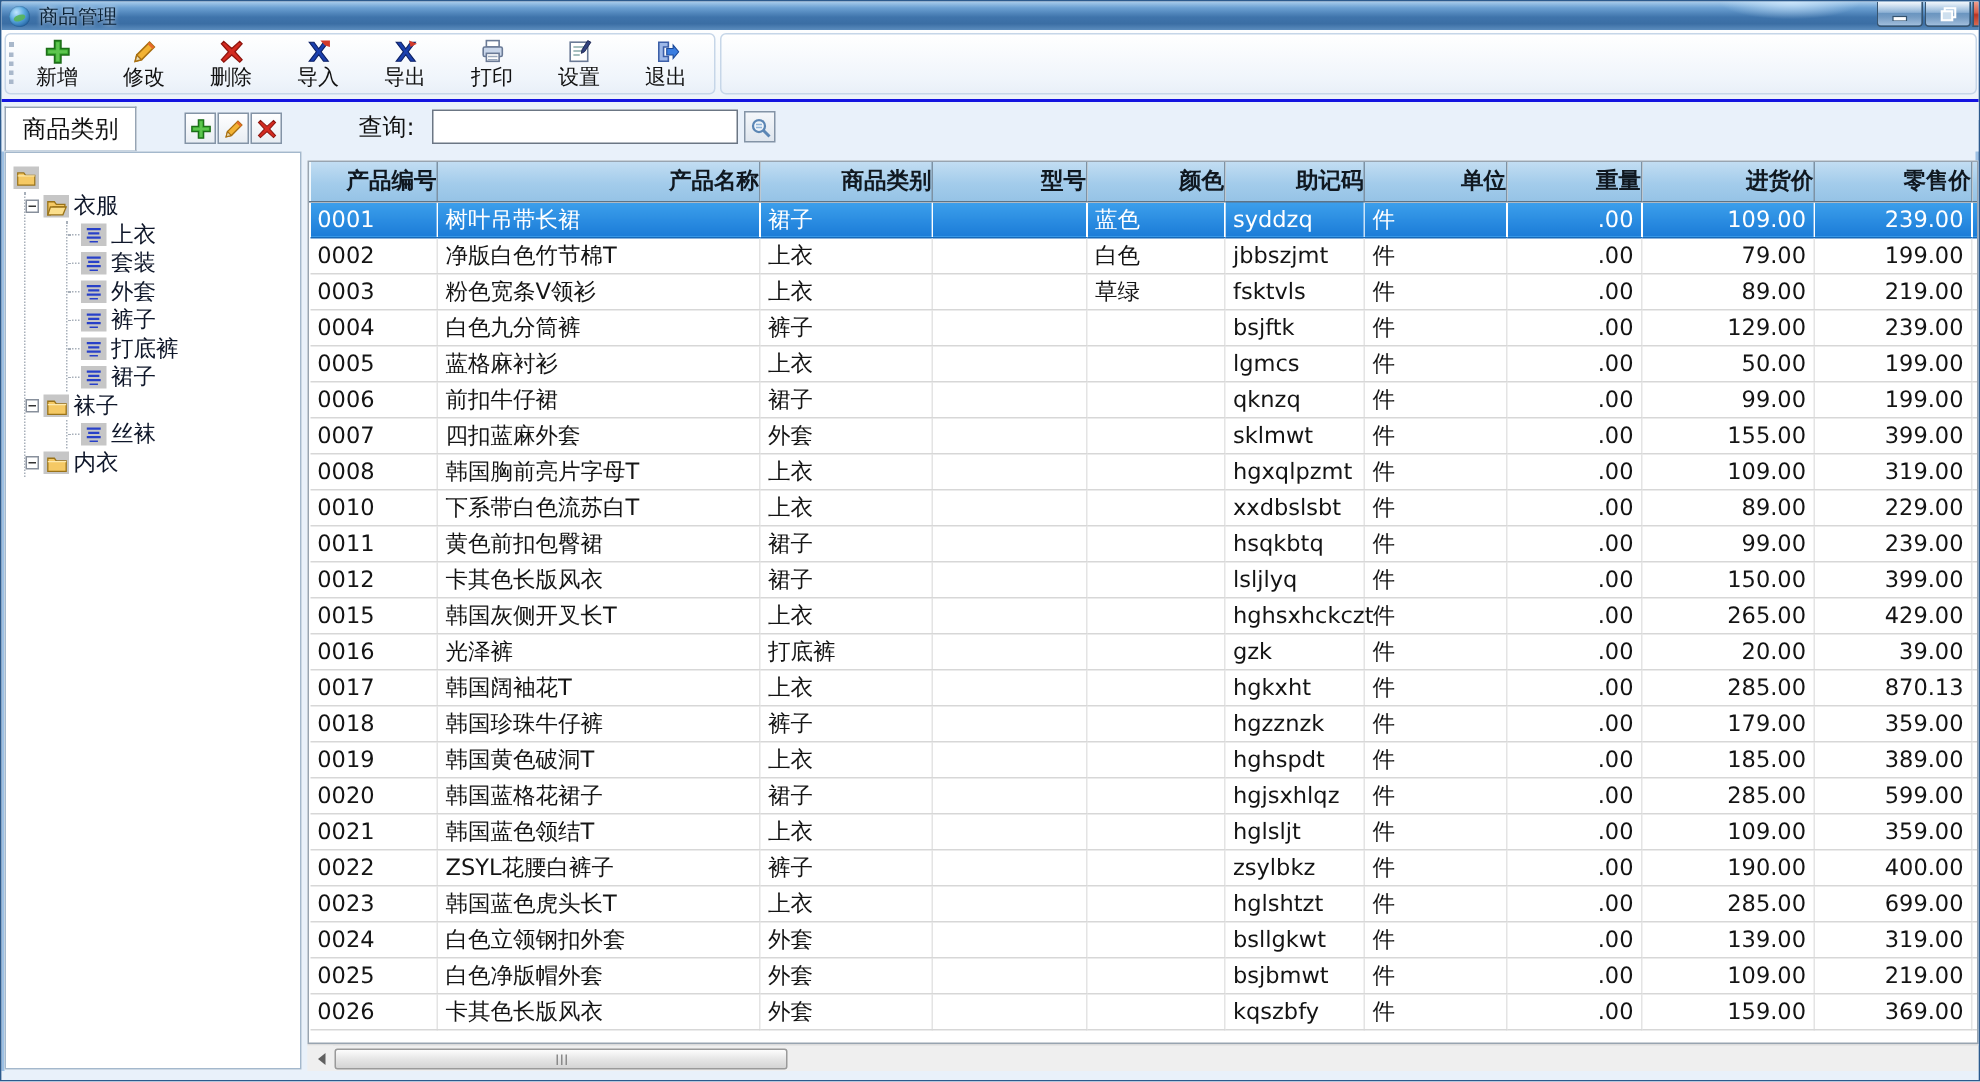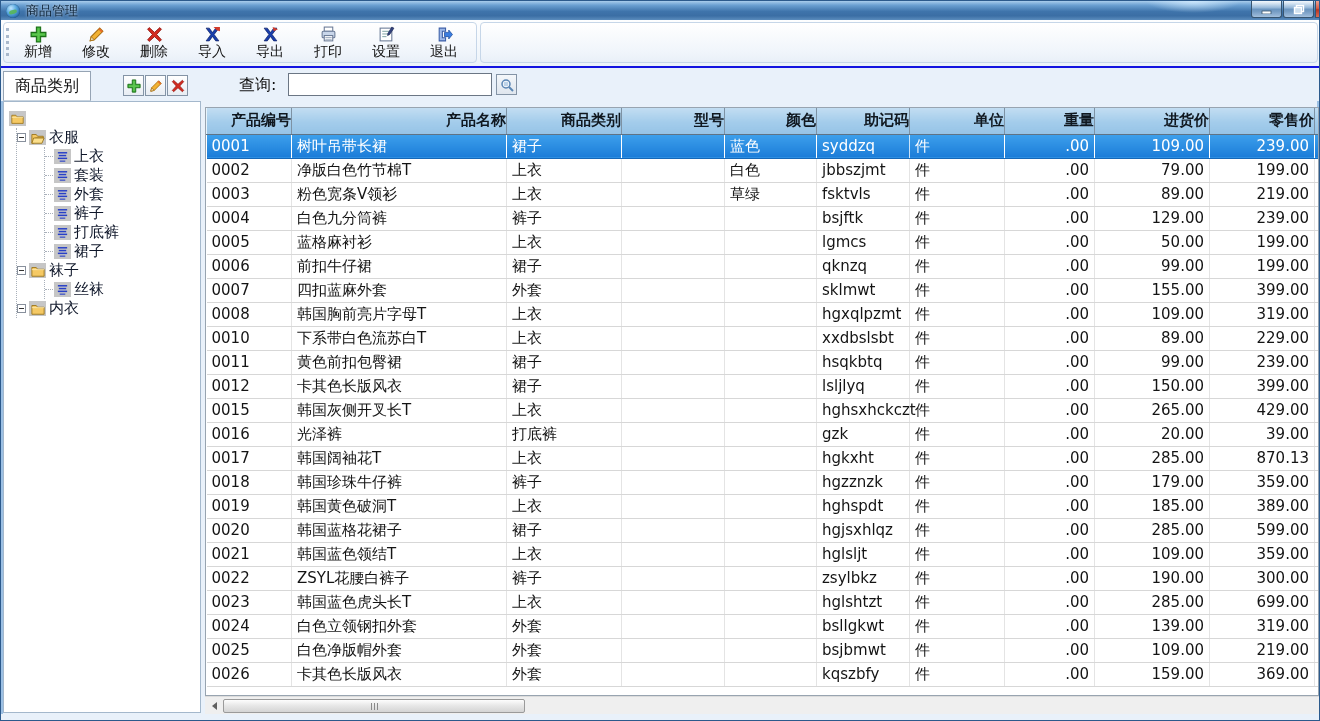--- a/index.html
+++ b/index.html
@@ -658,21 +658,21 @@
           <tr>
             <td>0022</td>
             <td>ZSYL花腰白裤子</td>
             <td>裤子</td>
             <td></td>
             <td></td>
             <td class="code">zsylbkz</td>
             <td>件</td>
             <td class="num">.00</td>
             <td class="num">190.00</td>
-            <td class="num">300.00</td>
+            <td class="num">400.00</td>
             <td></td>
           </tr>
           <tr>
             <td>0023</td>
             <td>韩国蓝色虎头长T</td>
             <td>上衣</td>
             <td></td>
             <td></td>
             <td class="code">hglshtzt</td>
             <td>件</td>

